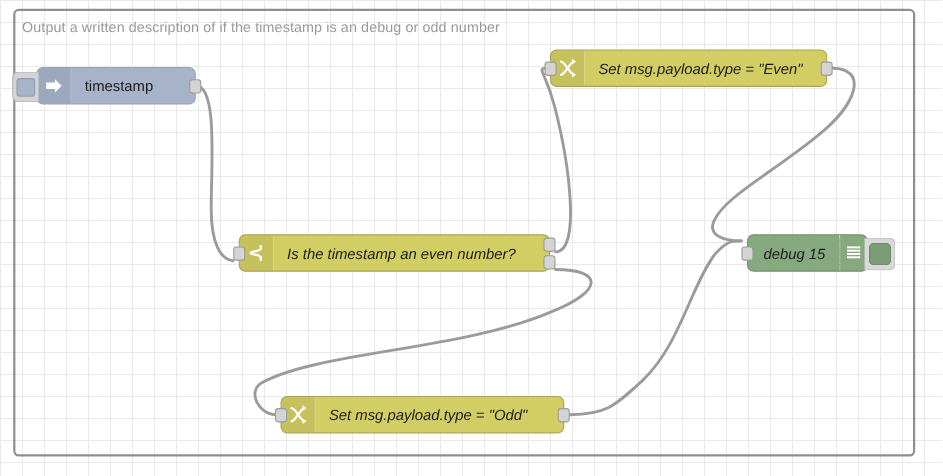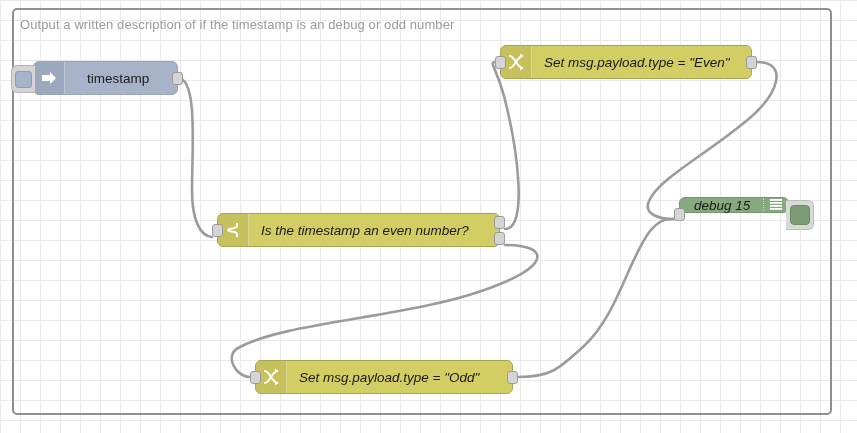--- a/index.html
+++ b/index.html
@@ -86,21 +86,20 @@
     padding: 0 12px;
     font-size: 13.5px;
     color: #1a1a1a;
     white-space: nowrap;
   }
 
   
   .node.inject {
     border-color: #9aa4b5;
     background: #a6b3c9;
-    gap: 10px;
   }
   .node.inject .icon-cell {
     background: rgba(0,0,0,0.06);
     border-right: 1px solid rgba(255,255,255,0.35);
   }
   .node.inject .label-cell {
     color: #1d1d1d;
     font-style: normal;
   }
   .inject-btn {
@@ -262,21 +261,21 @@
         <path d="M4 16 C 8 16, 12 4, 16 4" stroke="#ffffff" stroke-width="2" fill="none" stroke-linecap="round"></path>
         <path d="M14 1.5 L17.5 4 L14 6.5 z" fill="#ffffff"></path>
         <path d="M14 13.5 L17.5 16 L14 18.5 z" fill="#ffffff"></path>
       </svg>
     </div>
     <div class="label-cell">Set msg.payload.type = "Odd"</div>
     <div class="port in" style="top:10px;"></div>
     <div class="port out" style="top:10px;"></div>
   </div>
 
-  <div class="node debugnode" style="left:679px; top:197px; width:110px; height:16px;">
+  <div class="node debugnode" style="left:679px; top:213px; width:110px; height:34px;">
     <div class="label-cell">debug 15</div>
     <div class="debug-lines-cell">
       <svg class="gi" width="14" height="16" viewBox="0 0 14 16">
         <rect x="1" y="2" width="12" height="1.8" fill="#ffffff"></rect>
         <rect x="1" y="5" width="12" height="1.8" fill="#ffffff"></rect>
         <rect x="1" y="8" width="12" height="1.8" fill="#ffffff"></rect>
         <rect x="1" y="11" width="12" height="1.8" fill="#ffffff"></rect>
       </svg>
     </div>
     <div class="debug-btn">

